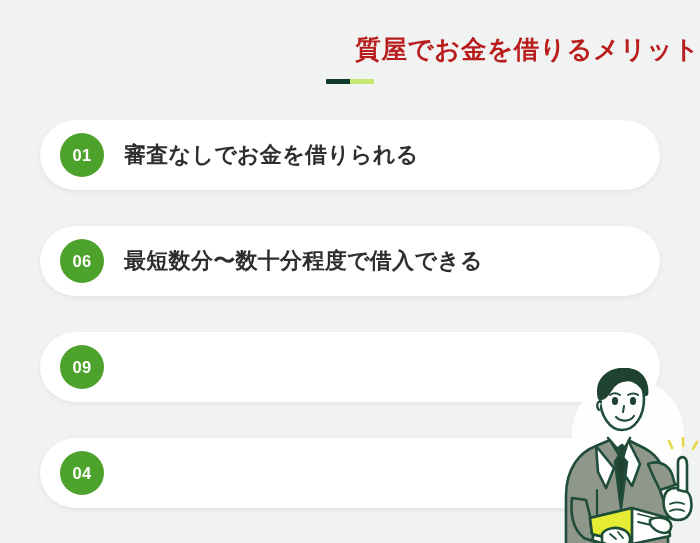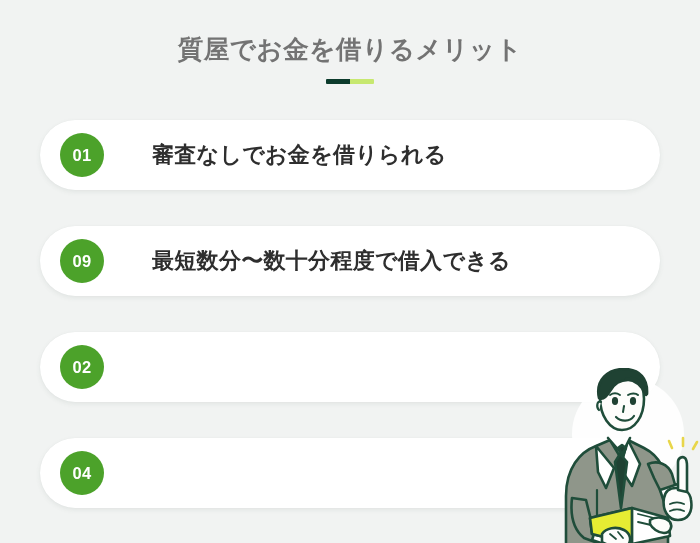--- a/index.html
+++ b/index.html
@@ -27,24 +27,25 @@
     position: absolute;
     top: 34px;
     left: 0;
     width: 700px;
     text-align: center;
   }
 
   .title {
     font-size: 25.5px;
     font-weight: bold;
-    color: #737373;
+    color: #b91c1c;
     letter-spacing: 0.6px;
     line-height: 1.2;
     white-space: nowrap;
+    text-align: right;
   }
 
   .accent-bar {
     margin: 14px auto 0;
     width: 48px;
     height: 5px;
     display: flex;
     border-radius: 1px;
     overflow: hidden;
   }
@@ -63,21 +64,20 @@
     position: relative;
     width: 620px;
     height: 70px;
     background: #ffffff;
     border-radius: 35px;
     box-shadow: 0 2px 5px rgba(80, 95, 85, 0.09),
                 0 0 1px rgba(80, 95, 85, 0.08);
     display: flex;
     align-items: center;
     margin-bottom: 36px;
-    gap: 28px;
   }
   .card:last-child { margin-bottom: 16px; }
 
   .badge {
     flex: 0 0 auto;
     width: 44px;
     height: 44px;
     margin-left: 20px;
     border-radius: 50%;
     background: #4ca22a;
@@ -124,26 +124,26 @@
   </div>
 
   <div class="cards">
 
     <div class="card">
       <div class="badge">01</div>
       <div class="card-label">審査なしでお金を借りられる</div>
     </div>
 
     <div class="card">
+      <div class="badge">06</div>
+      <div class="card-label">最短数分〜数十分程度で借入できる</div>
+    </div>
+
+    <div class="card">
       <div class="badge">09</div>
-      <div class="card-label">最短数分〜数十分程度で借入できる</div>
-    </div>
-
-    <div class="card">
-      <div class="badge">02</div>
     </div>
 
     <div class="card">
       <div class="badge">04</div>
     </div>
 
   </div>
 
   <div class="illustration">
     <svg width="170" height="180" viewBox="0 0 170 180" xmlns="http://www.w3.org/2000/svg">

